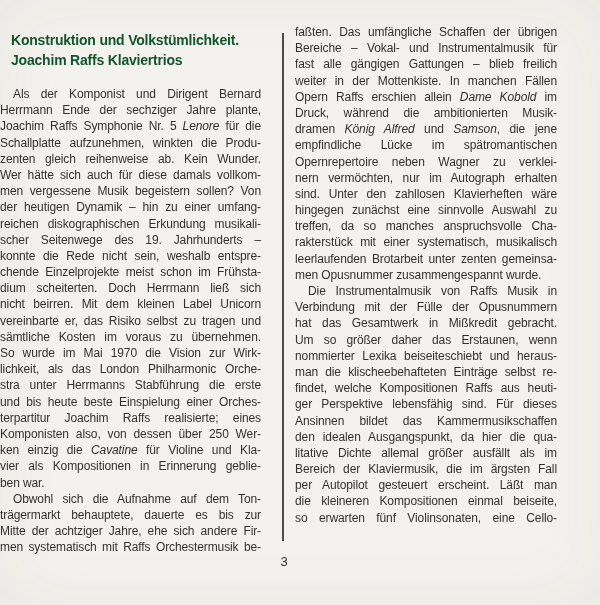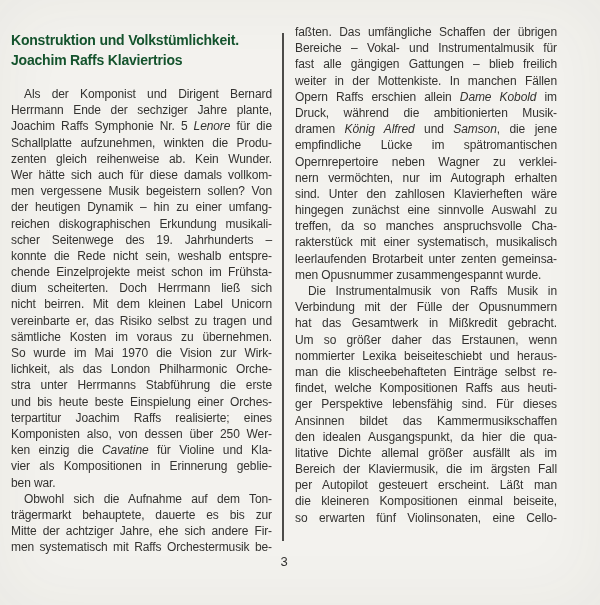--- a/index.html
+++ b/index.html
@@ -24,21 +24,21 @@
     letter-spacing: -0.2px;
     color: #14532d;
   }
   .column {
     position: absolute;
     width: 262px;
     font-size: 12px;
     line-height: 16.2px;
     letter-spacing: -0.1px;
   }
-  .col-left  { left: 11px;  top: 86px;  width: 261px; }
+  .col-left  { left: 0;  top: 86px;  width: 261px; }
   .col-right { left: 295px; top: 24px;  width: 262px; }
   .line {
     height: 16.2px;
     text-align: justify;
     text-align-last: justify;
     white-space: normal;
     overflow: visible;
   }
   .line.pend   { text-align-last: left; }
   .line.indent { text-indent: 13px; }

